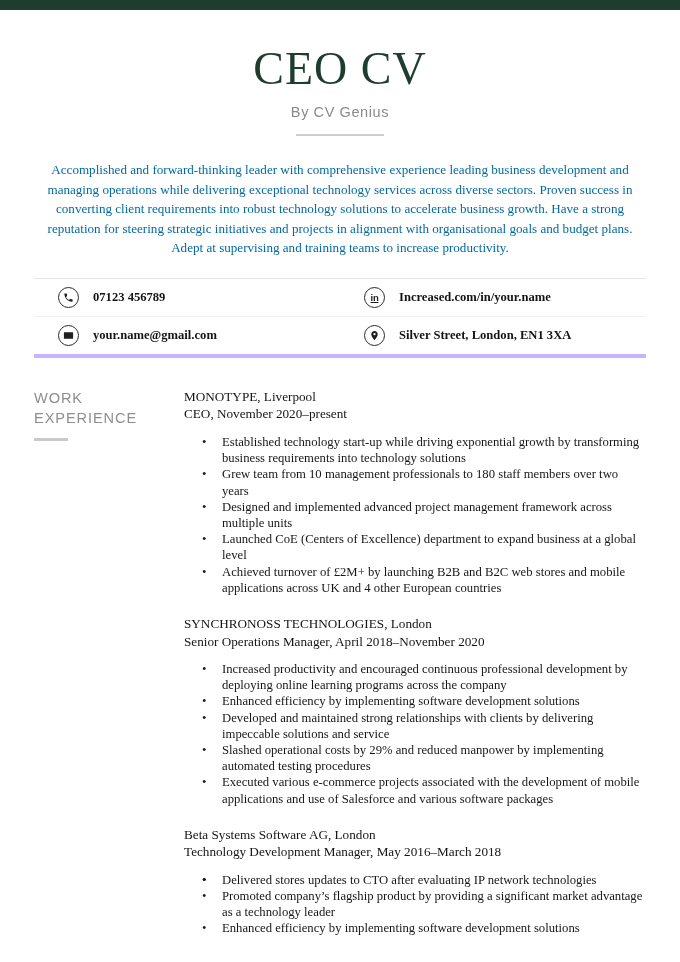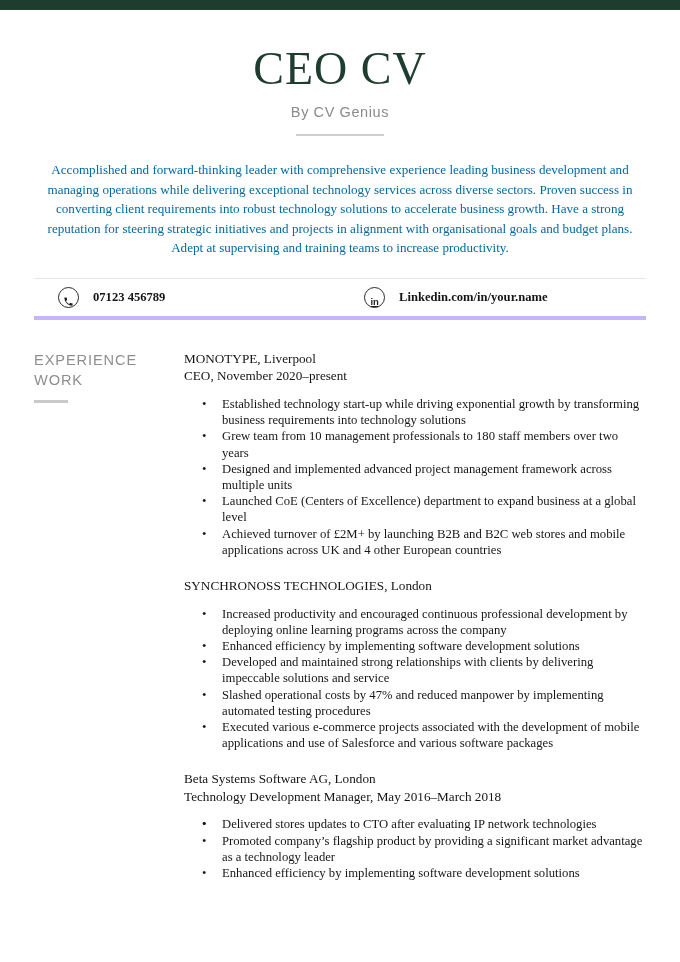--- a/index.html
+++ b/index.html
@@ -87,21 +87,21 @@
     box-sizing: border-box;
     min-height: 20px;
   }
   .contact-icon {
     width: 19px;
     height: 19px;
     flex: 0 0 19px;
     border: 1px solid #2a2a2a;
     border-radius: 50%;
     display: flex;
-    align-items: flex-end;
+    align-items: center;
     justify-content: center;
     margin-right: 14px;
     text-decoration: underline;
   }
   .contact-icon svg {
     display: block;
   }
   .contact-icon .in-text {
     font-family: "Liberation Sans", sans-serif;
     font-size: 9.5px;
@@ -203,58 +203,77 @@
             <svg width="11" height="11" viewBox="0 0 24 24" aria-hidden="true">
               <path fill="#1f1f1f" d="M6.6 10.8c1.4 2.8 3.8 5.2 6.6 6.6l2.2-2.2c.3-.3.7-.4 1-.2 1.1.4 2.3.6 3.5.6.6 0 1 .4 1 1V20c0 .6-.4 1-1 1C10.6 21 3 13.4 3 4c0-.6.4-1 1-1h3.4c.6 0 1 .4 1 1 0 1.2.2 2.4.6 3.5.1.3 0 .7-.2 1l-2.2 2.3z"></path>
             </svg>
           </span>
           <span class="contact-text">07123 456789</span>
         </div>
         <div class="contact-cell">
           <span class="contact-icon">
             <span class="in-text">in</span>
           </span>
-          <span class="contact-text">Linkedin.com/in/your.name</span>
-        </div>
-      </div>
-
+          <span class="contact-text">Increased.com/in/your.name</span>
+        </div>
+      </div>
+
+      <div class="contact-row divided">
+        <div class="contact-cell">
+          <span class="contact-icon">
+            <svg width="11" height="11" viewBox="0 0 24 24" aria-hidden="true">
+              <path fill="#1f1f1f" d="M2 5h20v14H2V5zm10 7.6L3.6 6.4h16.8L12 12.6z"></path>
+            </svg>
+          </span>
+          <span class="contact-text">your.name@gmail.com</span>
+        </div>
+        <div class="contact-cell">
+          <span class="contact-icon">
+            <svg width="11" height="11" viewBox="0 0 24 24" aria-hidden="true">
+              <path fill="#1f1f1f" d="M12 2c-3.9 0-7 3.1-7 7 0 5.2 7 13 7 13s7-7.8 7-13c0-3.9-3.1-7-7-7zm0 9.5A2.5 2.5 0 1 1 12 6.5a2.5 2.5 0 0 1 0 5z"></path>
+            </svg>
+          </span>
+          <span class="contact-text">Silver Street, London, EN1 3XA</span>
+        </div>
+      </div>
 
     </div>
 
     <div class="section">
 
       <div class="section-heading-col">
         <div class="section-heading">
+          <div>WORK</div>
           <div>EXPERIENCE</div>
-          <div>WORK</div>
         </div>
         <div class="section-heading-rule"></div>
       </div>
 
       <div class="section-body">
 
         <div class="job">
           <div class="job-company">MONOTYPE, Liverpool</div>
           <div class="job-role">CEO, November 2020–present</div>
           <ul class="job-bullets">
             <li><span class="bullet-dot">•</span><span>Established technology start-up while driving exponential growth by transforming business requirements into technology solutions</span></li>
             <li><span class="bullet-dot">•</span><span>Grew team from 10 management professionals to 180 staff members over two years</span></li>
             <li><span class="bullet-dot">•</span><span>Designed and implemented advanced project management framework across multiple units</span></li>
             <li><span class="bullet-dot">•</span><span>Launched CoE (Centers of Excellence) department to expand business at a global level</span></li>
             <li><span class="bullet-dot">•</span><span>Achieved turnover of £2M+ by launching B2B and B2C web stores and mobile applications across UK and 4 other European countries</span></li>
           </ul>
         </div>
 
         <div class="job">
           <div class="job-company">SYNCHRONOSS TECHNOLOGIES, London</div>
+          <div class="job-role">Senior Operations Manager, April 2018–November 2020</div>
           <ul class="job-bullets">
             <li><span class="bullet-dot">•</span><span>Increased productivity and encouraged continuous professional development by deploying online learning programs across the company</span></li>
             <li><span class="bullet-dot">•</span><span>Enhanced efficiency by implementing software development solutions</span></li>
             <li><span class="bullet-dot">•</span><span>Developed and maintained strong relationships with clients by delivering impeccable solutions and service</span></li>
-            <li><span class="bullet-dot">•</span><span>Slashed operational costs by 47% and reduced manpower by implementing automated testing procedures</span></li>
+            <li><span class="bullet-dot">•</span><span>Slashed operational costs by 29% and reduced manpower by implementing automated testing procedures</span></li>
             <li><span class="bullet-dot">•</span><span>Executed various e-commerce projects associated with the development of mobile applications and use of Salesforce and various software packages</span></li>
           </ul>
         </div>
 
         <div class="job">
           <div class="job-company">Beta Systems Software AG, London</div>
           <div class="job-role">Technology Development Manager, May 2016–March 2018</div>
           <ul class="job-bullets">
             <li><span class="bullet-dot">•</span></li>
             <li><span class="bullet-dot">•</span><span>Delivered stores updates to CTO after evaluating IP network technologies</span></li>

